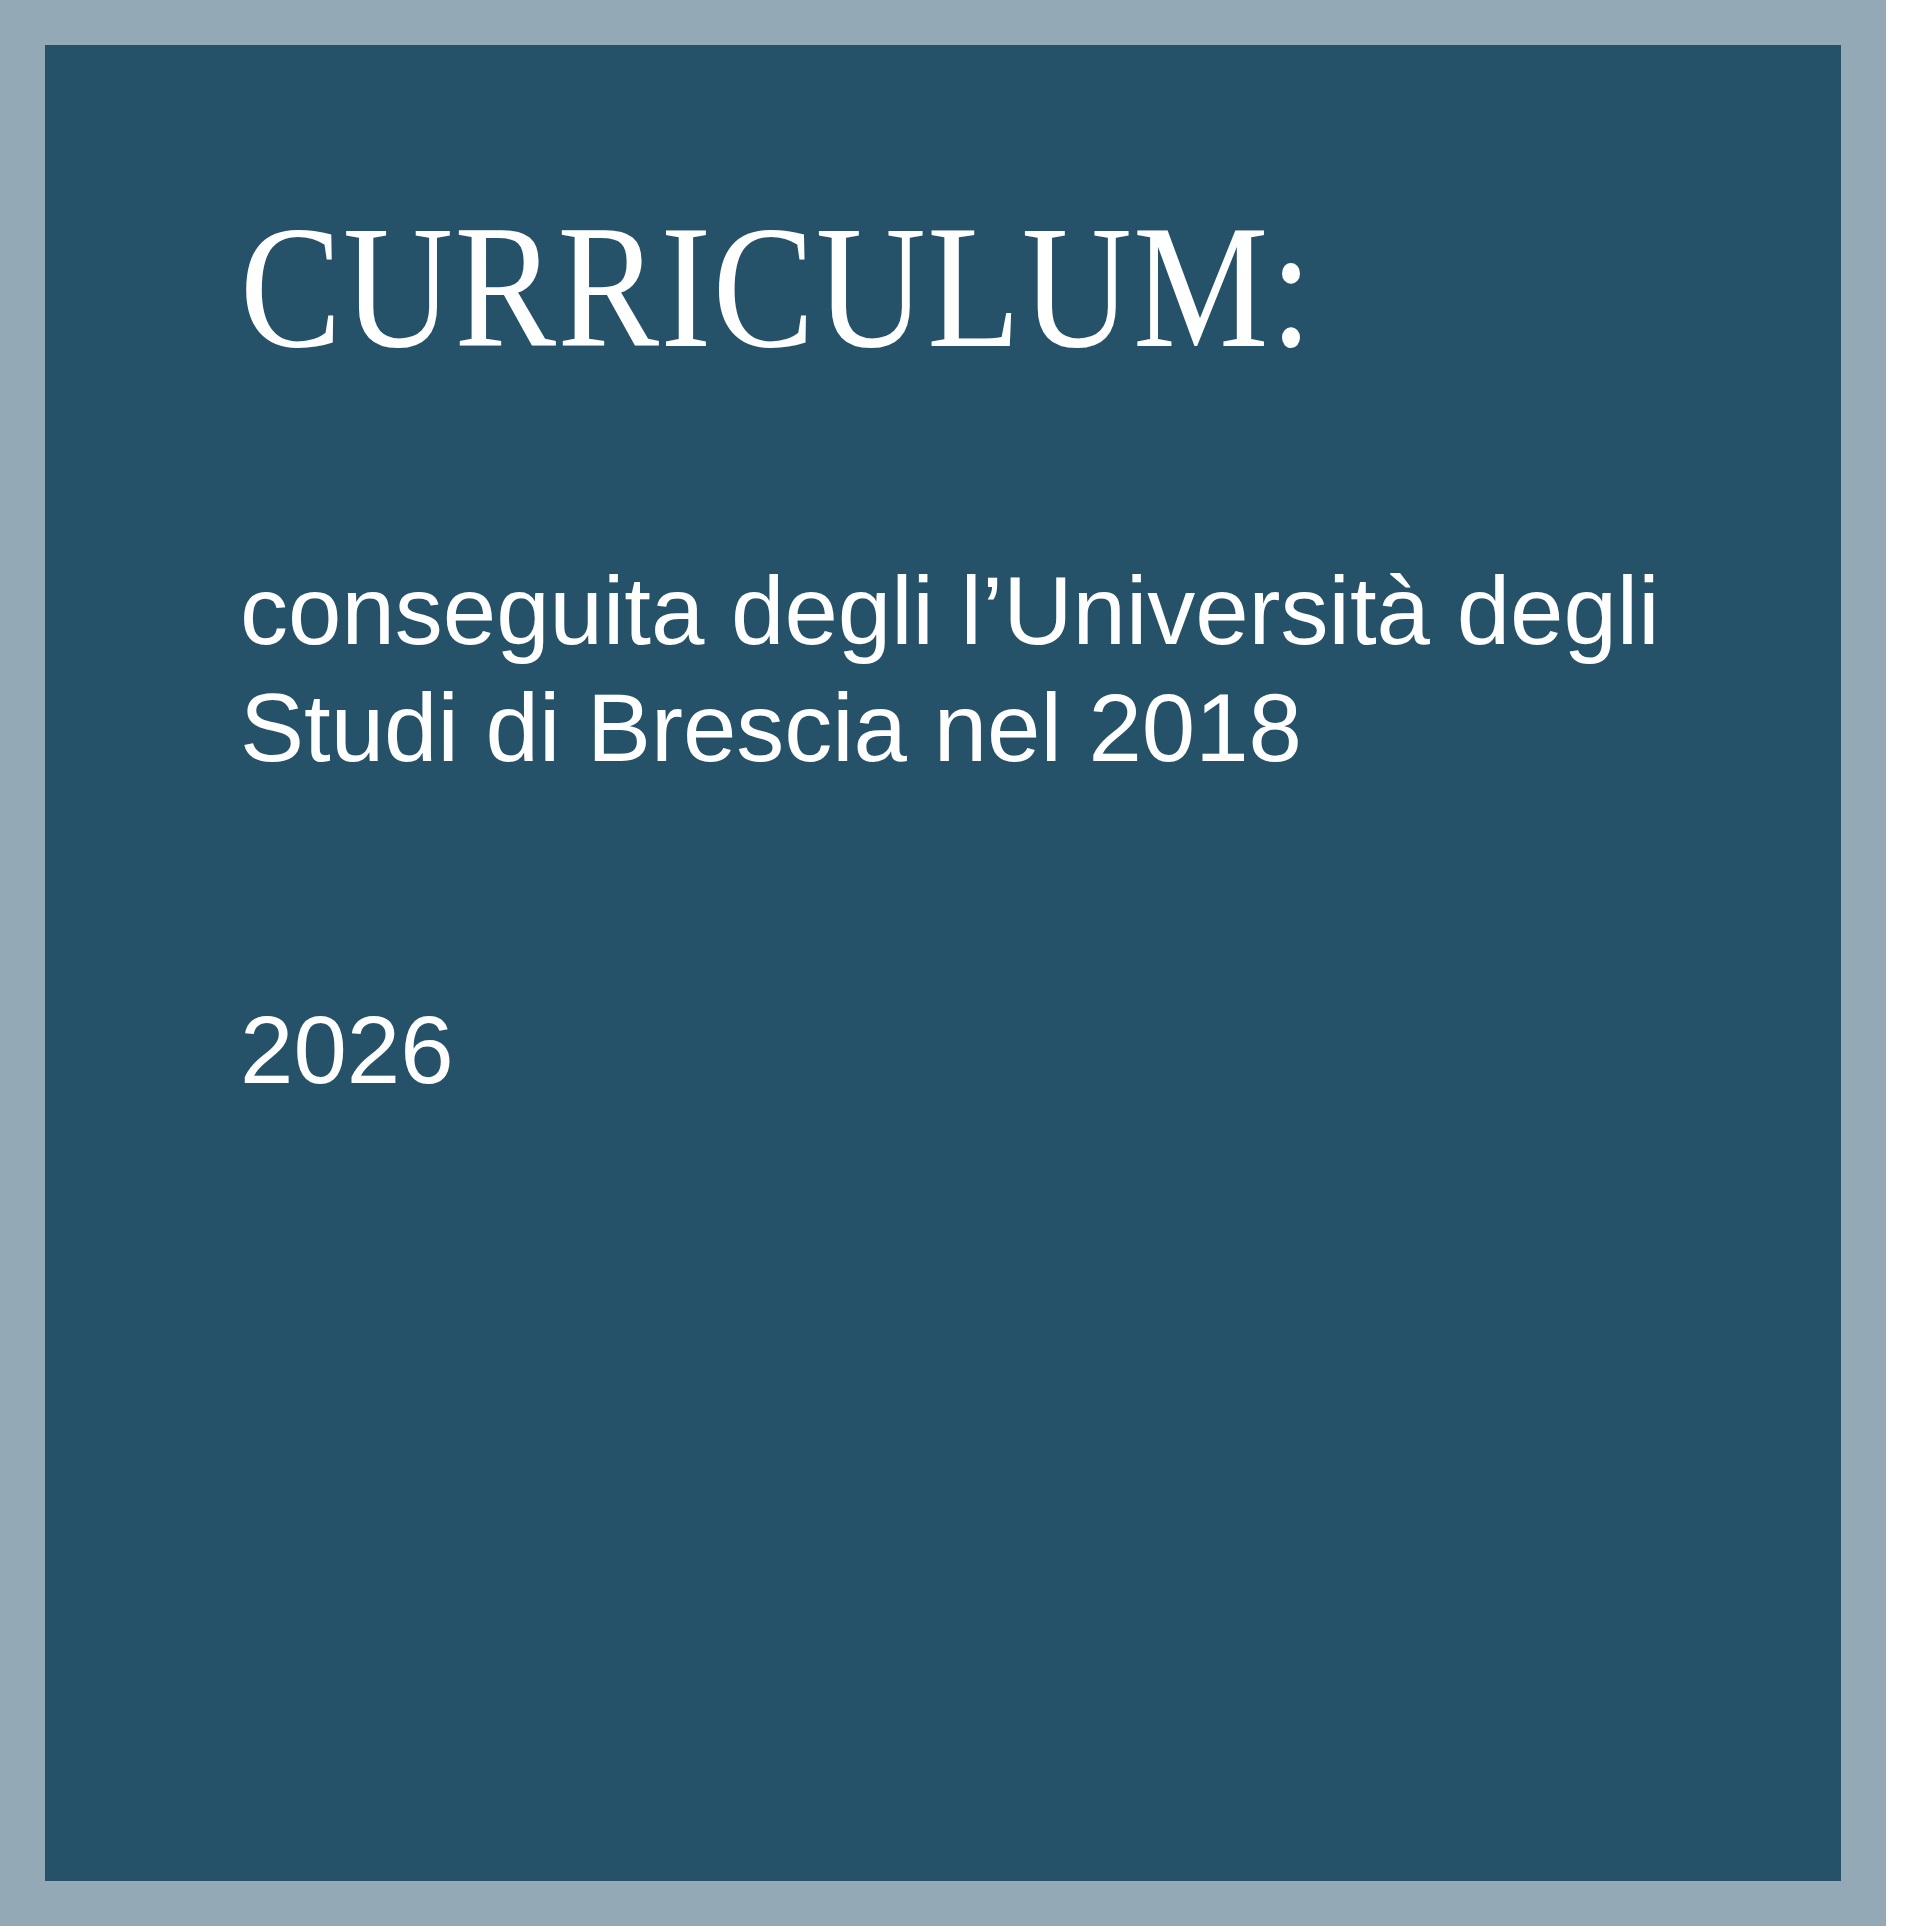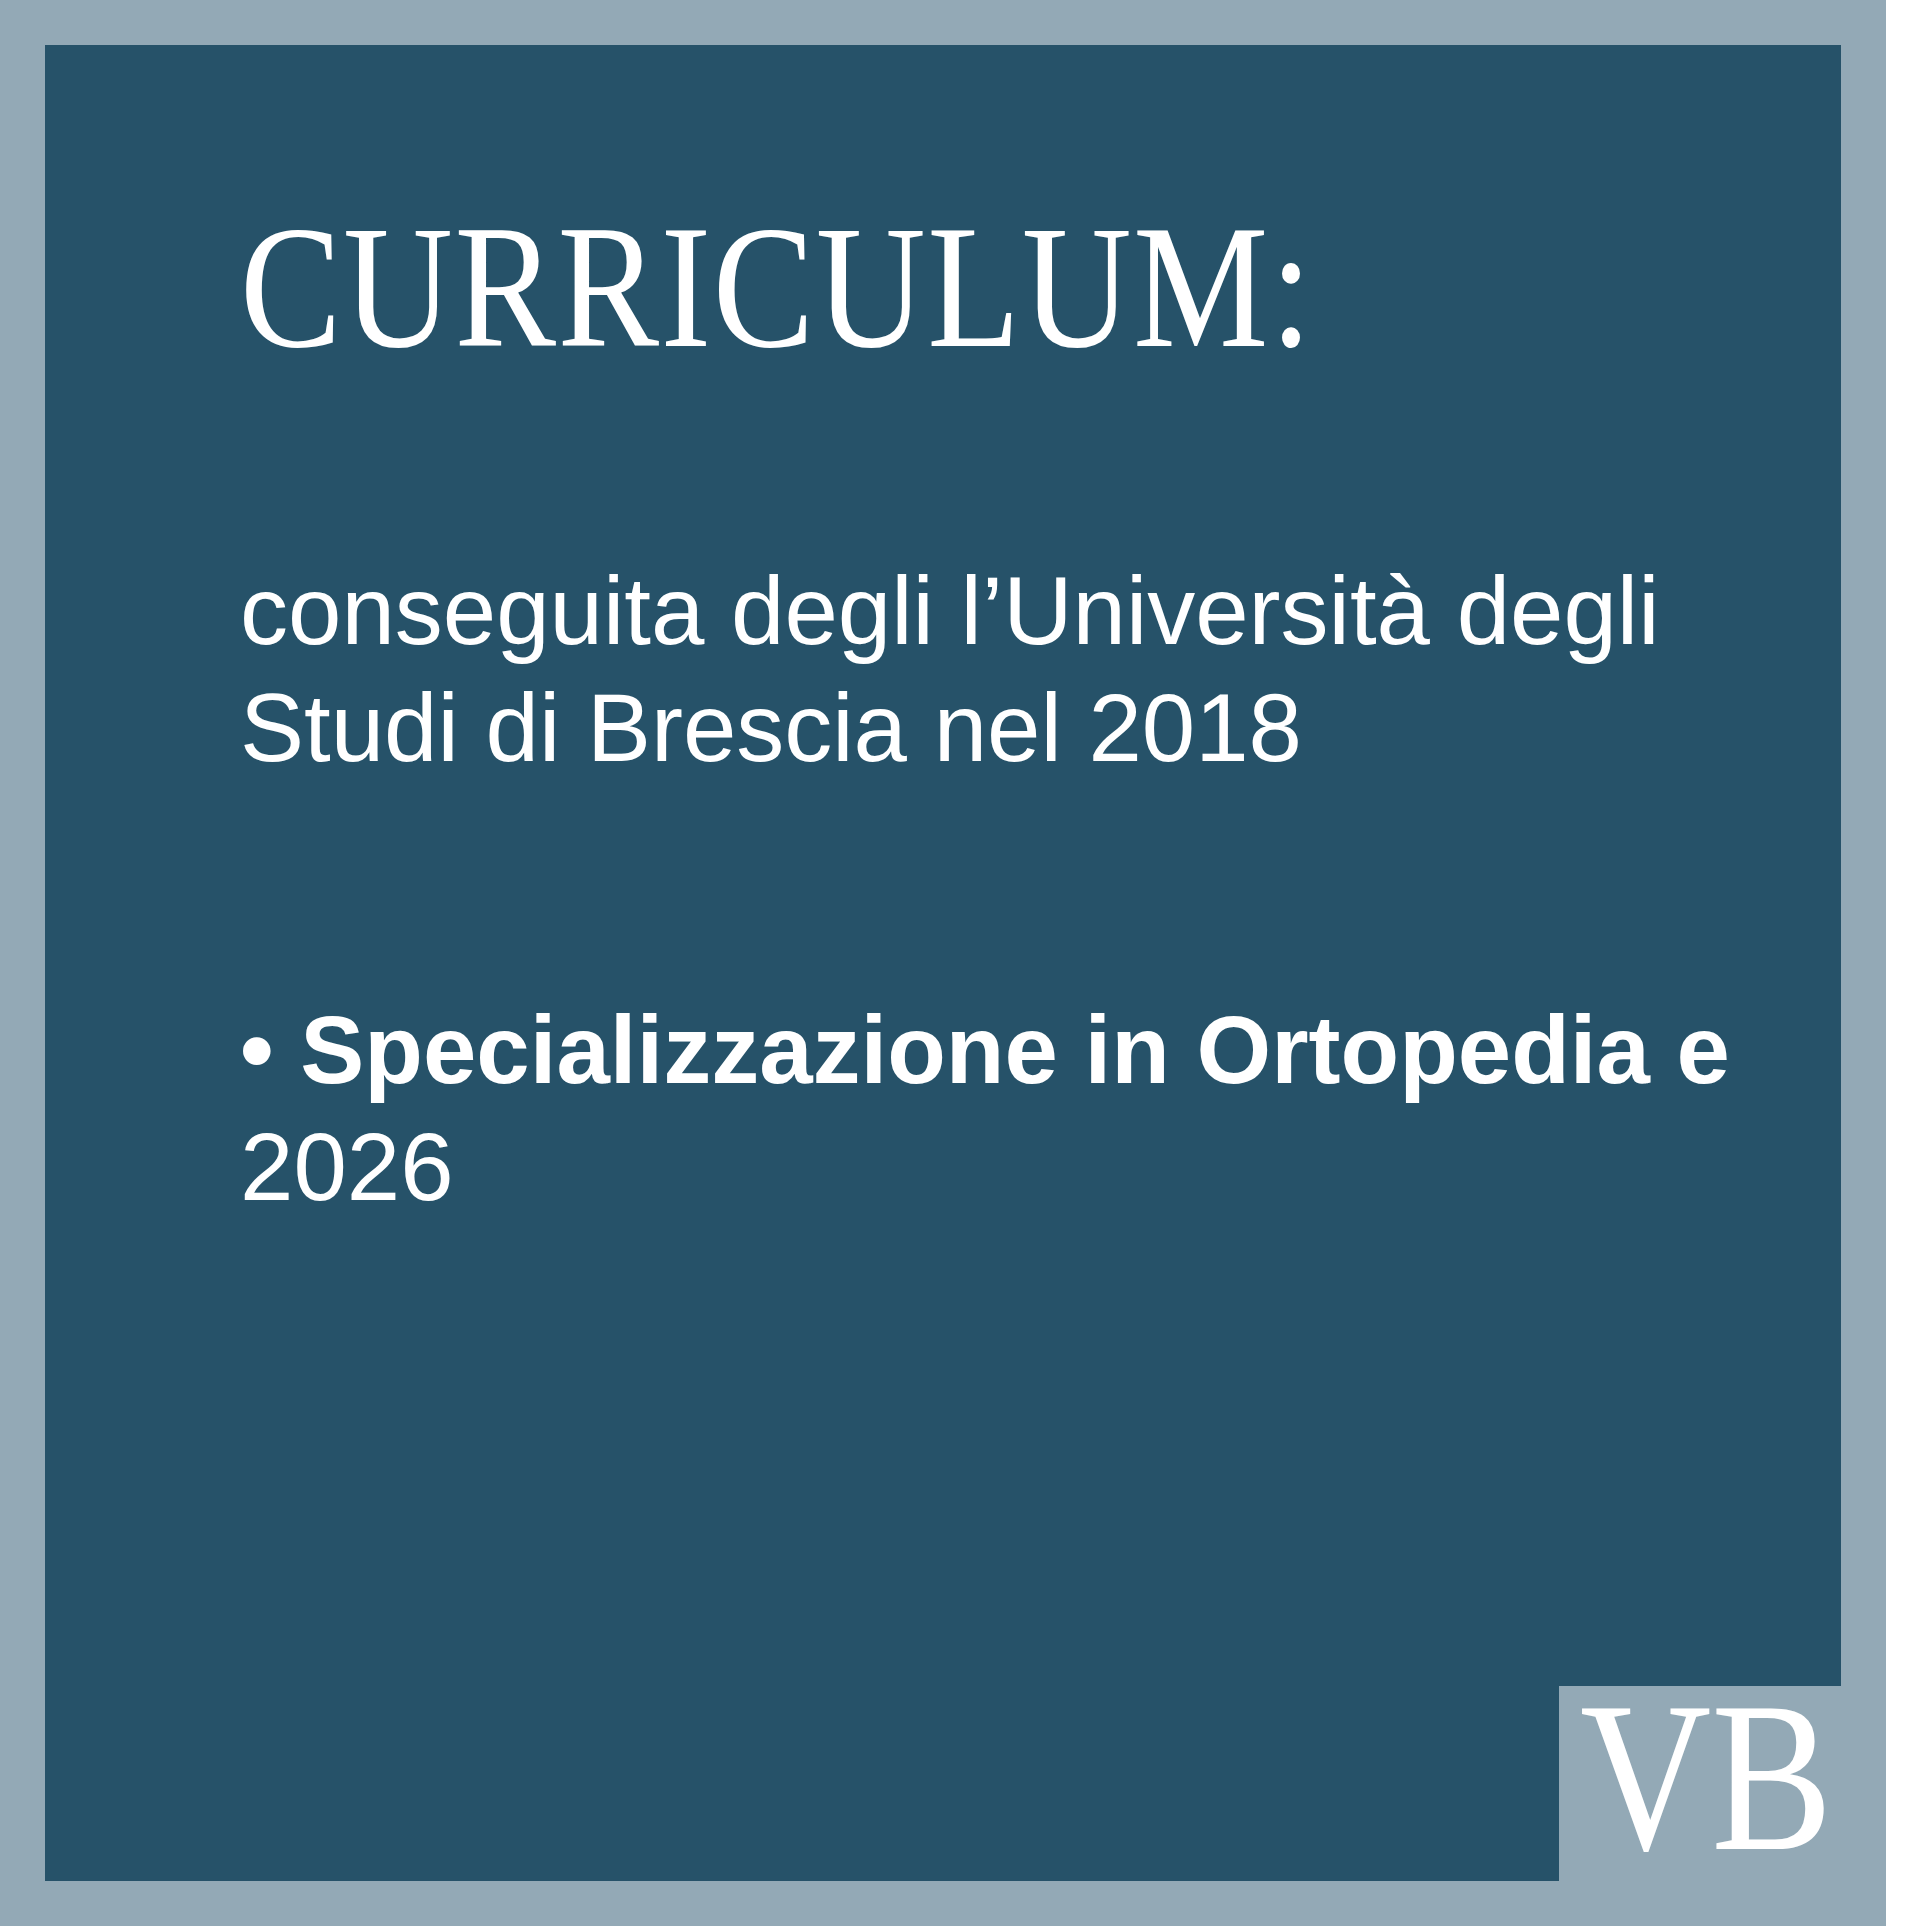--- a/index.html
+++ b/index.html
@@ -72,22 +72,18 @@
 
 <div class="canvas">
   <div class="panel">
     <h1 class="title">CURRICULUM:</h1>
     <div class="curriculum-list">
         <div class="bullet-item">
           <div class="bullet-line"><span class="seg-regular">conseguita degli l’Università degli</span></div>
           <div class="bullet-line"><span class="seg-regular">Studi di Brescia nel 2018</span></div>
         </div>
         <div class="bullet-item">
-          <div class="bullet-line"><span class="seg-bold">• Specializzazione in Ortopedia e</span></div>
           <div class="bullet-line"><span class="seg-regular">2026</span></div>
         </div>
       </div>
-  </div>
-  <div class="monogram-box">
-    <p class="monogram-text">VB</p>
   </div>
 </div>
 
 
 </body></html>

